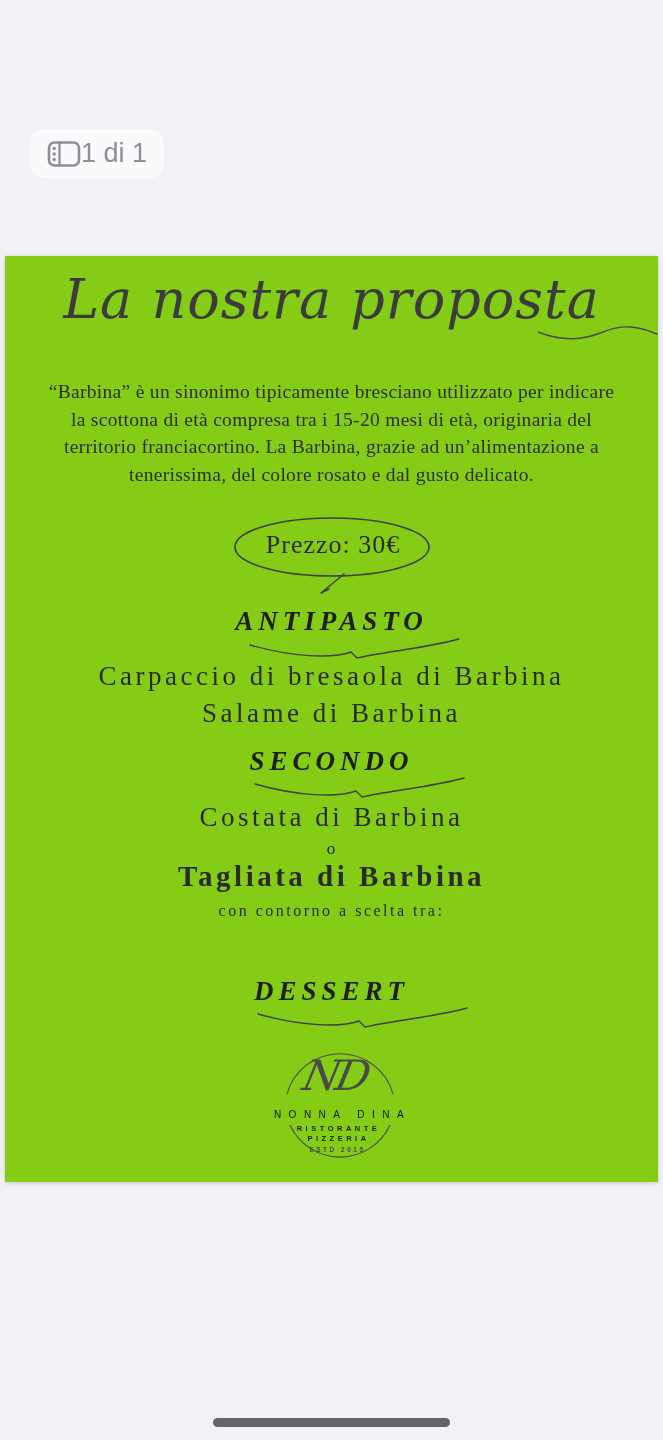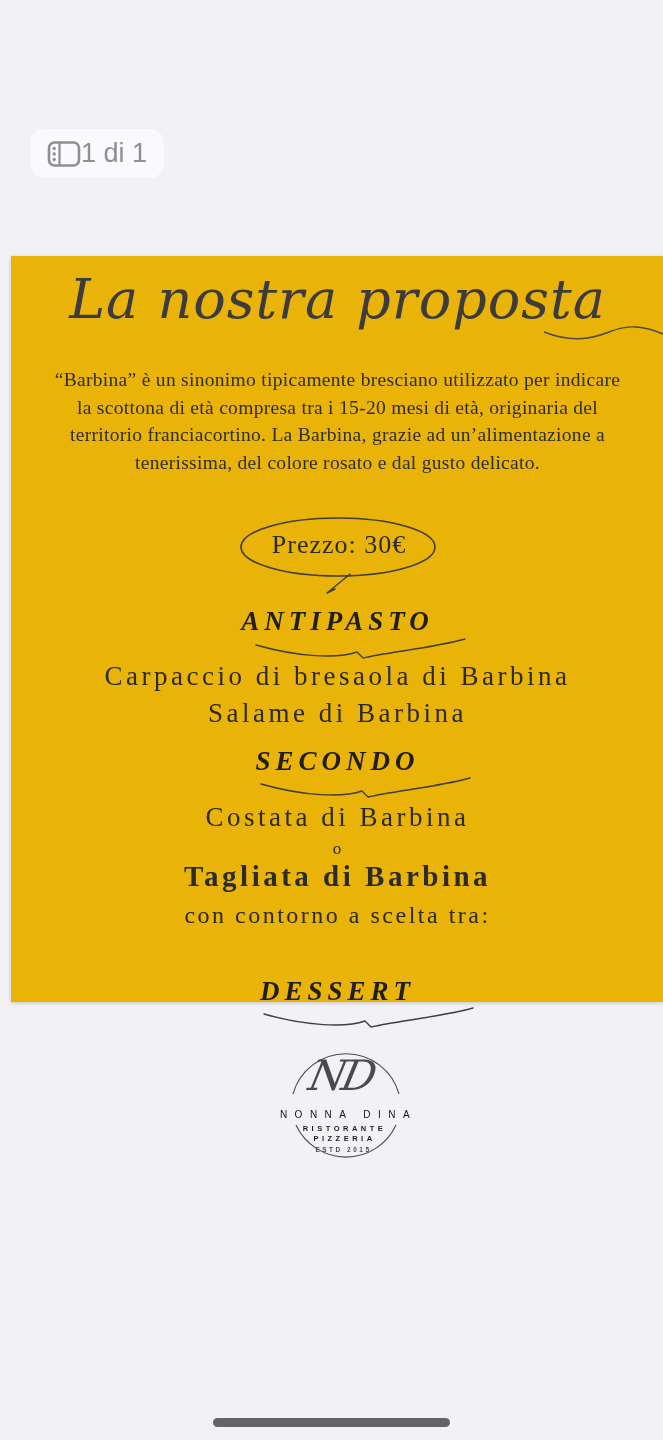--- a/index.html
+++ b/index.html
@@ -4,36 +4,36 @@
 <style>
   html,body{margin:0;padding:0;background:#F2F2F6;}
   .screen{position:relative;width:663px;height:1440px;background:#F2F2F6;overflow:hidden;
           font-family:"Liberation Serif",serif;color:#2F2F2F;}
   
   .page-badge{position:absolute;left:30px;top:129px;height:49px;padding:0 17px;
               display:inline-flex;align-items:center;border-radius:14px;
               background:#FAFAFC;}
   .page-badge span{font-family:"Liberation Sans",sans-serif;font-size:27px;color:#8E8E93;}
   
-  .doc-card{position:absolute;left:5px;top:256px;width:653px;height:746px;background:#eab308;
-            box-shadow:0 1px 4px rgba(0,0,0,0.18);margin-left:6px;}
+  .doc-card{position:absolute;left:5px;top:256px;width:653px;height:926px;background:#84cc16;
+            box-shadow:0 1px 4px rgba(0,0,0,0.18);}
   .abs{position:absolute;left:0;width:653px;text-align:center;}
   .menu-title{top:12px;font-family:"DejaVu Serif",serif;font-style:italic;font-size:54px;
               color:#3C3C3C;letter-spacing:1px;}
   .title-flourish{position:absolute;left:533px;top:62px;}
-  .desc{top:110px;font-size:19.5px;line-height:27.6px;letter-spacing:0.3px;color:#2E2E2E;}
+  .desc{top:122px;font-size:19.5px;line-height:27.6px;letter-spacing:0.3px;color:#2E2E2E;}
   .bubble-wrap{position:absolute;left:223px;top:259px;width:210px;height:88px;}
   .bubble-text{position:absolute;left:0;top:15px;width:210px;text-align:center;
                font-size:26px;letter-spacing:1px;color:#2B2B2B;}
   .section-head{font-style:italic;font-weight:bold;font-size:27px;letter-spacing:5px;color:#1E1E1E;}
   .swash{position:absolute;}
   .item-lg{font-size:27px;letter-spacing:3.5px;color:#2B2B2B;}
   .item-xl{font-size:29px;letter-spacing:3.5px;color:#2B2B2B;font-weight:bold;}
   .item-sm{font-size:17px;letter-spacing:1px;color:#2B2B2B;}
-  .note{font-size:24px;letter-spacing:2.5px;color:#2B2B2B;}
+  .note{font-size:16px;letter-spacing:2.5px;color:#2B2B2B;}
   .note2{font-size:21px;letter-spacing:1.5px;color:#2B2B2B;}
   
   .logo{position:absolute;left:230px;top:789px;width:200px;height:128px;}
   .logo .l-abs{position:absolute;left:0;width:200px;text-align:center;}
   .monogram{top:6px;font-family:"DejaVu Serif",serif;font-style:italic;font-size:42px;
             color:#4A4A4A;letter-spacing:-4px;transform:skewX(-12deg);}
   .logo-name{top:64px;font-family:"Liberation Sans",sans-serif;font-weight:normal;font-size:10px;
              letter-spacing:7.5px;padding-left:7.5px;color:#141414;}
   .logo-sub{font-family:"Liberation Sans",sans-serif;font-weight:bold;font-size:7.5px;
             letter-spacing:3.5px;padding-left:3.5px;color:#1E1E1E;}

